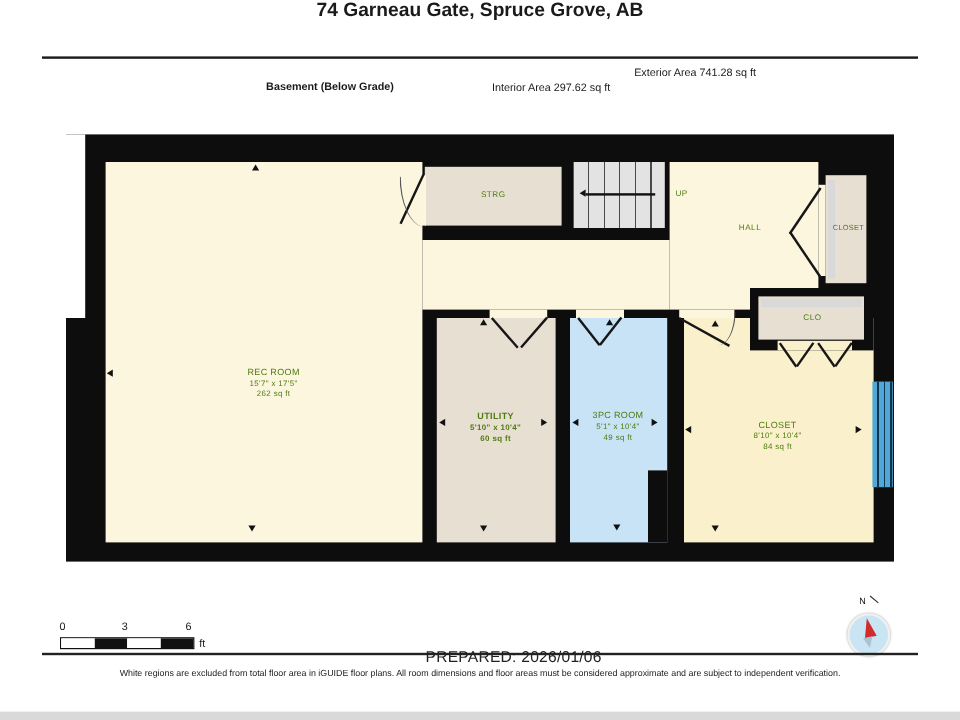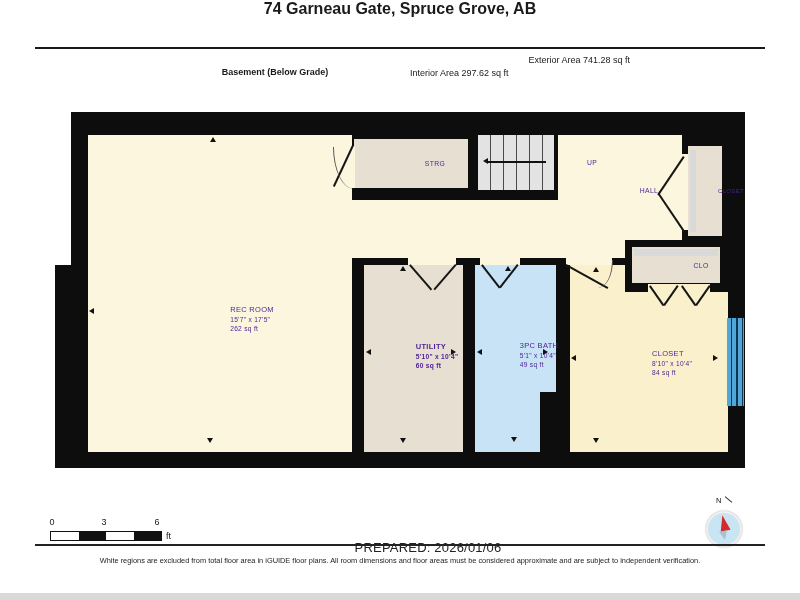--- a/index.html
+++ b/index.html
@@ -10,21 +10,21 @@
     color:#1a1a1a;
   }
   .a{position:absolute;}
   .wall{background:#0d0d0d;}
   .floor-cream{background:#FCF6DF;}
   .floor-tan{background:#E7DFD2;}
   .floor-blue{background:#C7E3F5;}
   .floor-bed{background:#FAF0CB;}
   .gray-strip{background:#D9D9D9;}
   .leaf{position:absolute;height:1.6px;background:#161616;transform-origin:0 50%;}
-  .room-label{position:absolute;transform:translate(-50%,-50%);color:#4c1d95;letter-spacing:.3px;white-space:nowrap;margin-left:24px;}
+  .room-label{position:absolute;transform:translate(-50%,-50%);text-align:center;color:#4d7c0f;letter-spacing:.3px;white-space:nowrap;}
   .room-name{font-size:7.5px;display:block;line-height:9.5px;}
   .room-dim{font-size:6.6px;display:block;line-height:9px;}
   .small-label{font-size:6.8px;letter-spacing:.4px;}
   .arr{position:absolute;width:0;height:0;}
   .arr-up{border-left:3.5px solid transparent;border-right:3.5px solid transparent;border-bottom:5.5px solid #111;}
   .arr-down{border-left:3.5px solid transparent;border-right:3.5px solid transparent;border-top:5.5px solid #111;}
   .arr-left{border-top:3.5px solid transparent;border-bottom:3.5px solid transparent;border-right:5.5px solid #111;}
   .arr-right{border-top:3.5px solid transparent;border-bottom:3.5px solid transparent;border-left:5.5px solid #111;}
   .title{width:800px;text-align:center;font-size:16px;font-weight:bold;}
   .subhead{font-size:9px;}
@@ -119,21 +119,21 @@
     <span class="room-name">REC ROOM</span>
     <span class="room-dim">15'7" x 17'5"</span>
     <span class="room-dim">262 sq ft</span>
   </div>
   <div class="room-label" style="left:413px;top:356px;font-weight:bold;">
     <span class="room-name">UTILITY</span>
     <span class="room-dim">5'10" x 10'4"</span>
     <span class="room-dim">60 sq ft</span>
   </div>
   <div class="room-label" style="left:515px;top:355px;">
-    <span class="room-name">3PC BATH</span>
+    <span class="room-name">3PC ROOM</span>
     <span class="room-dim">5'1" x 10'4"</span>
     <span class="room-dim">49 sq ft</span>
   </div>
   <div class="room-label" style="left:648px;top:363px;">
     <span class="room-name">CLOSET</span>
     <span class="room-dim">8'10" x 10'4"</span>
     <span class="room-dim">84 sq ft</span>
   </div>
   <div class="room-label small-label" style="left:411px;top:163px;">STRG</div>
   <div class="room-label small-label" style="left:568px;top:162px;">UP</div>

